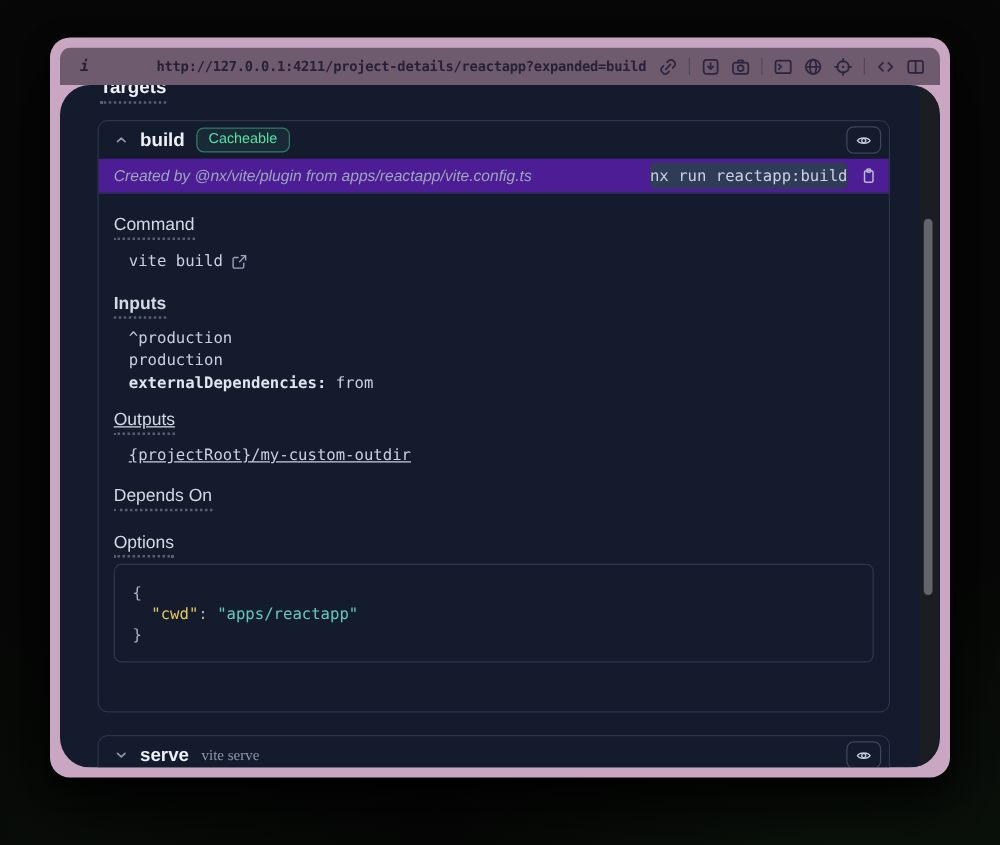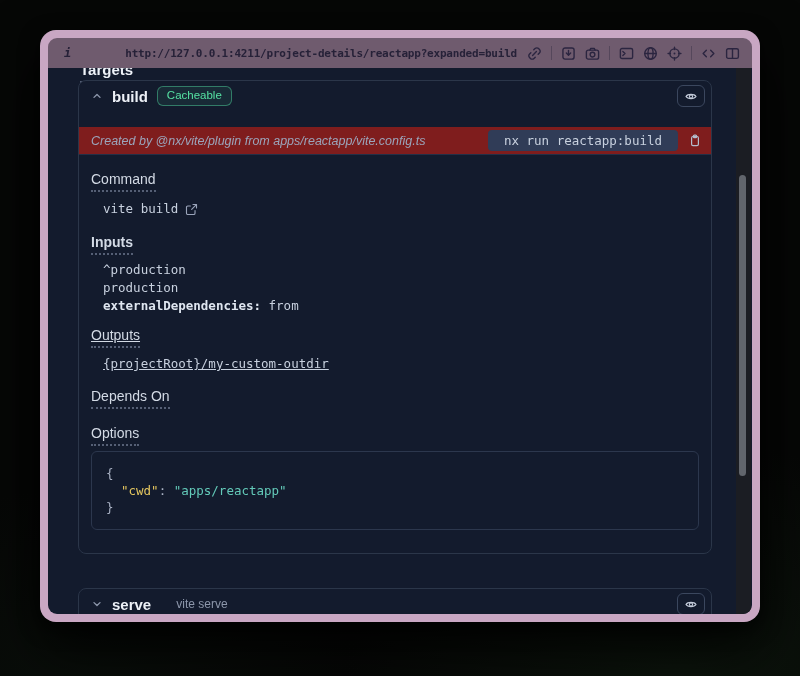--- a/index.html
+++ b/index.html
@@ -32,71 +32,71 @@
   }
   .url {
     flex:1; font-family:"DejaVu Sans Mono", monospace; font-size:11px; font-weight:bold;
     color:#262138; white-space:nowrap; overflow:hidden; letter-spacing:-.2px;text-align:right;
   }
   .tb-icons { display:flex; align-items:center; gap:9px; flex:none; }
   .tb-btn { background:none; border:none; padding:0; margin:0; display:flex; align-items:center; cursor:pointer; }
   .tb-btn svg { stroke:#2b2540; fill:none; stroke-width:1.3; stroke-linecap:round; stroke-linejoin:round; }
   .tb-divider { width:1px; height:14px; background:rgba(38,33,56,.35); }
   
-  .content { flex:1; background:#131b2d; position:relative; overflow:hidden; }
+  .content { flex:1; background:#131b2d; position:relative; overflow:hidden;border-radius:24px; }
   .targets { position:absolute; left:32px; top:-7px; margin:0; font-size:15px; font-weight:700; color:#eef2f8; }
   .dotted { border-bottom:2px dotted rgba(130,142,165,.6); padding-bottom:3px; }
   .card {
     position:absolute; left:30px; width:634px;
     border:1px solid #2b3649; border-radius:8px; background:#131b2d;
   }
-  .build-card { top:12px; height:474px; }
+  .build-card { top:28px; height:474px; }
   .serve-card { top:520px; height:56px; }
   .card-header { height:30px; display:flex; align-items:center; gap:9px; padding:0 6px 0 12px; }
   .chev-btn { background:none; border:none; padding:0; display:flex; cursor:pointer; }
   .chev-btn svg { stroke:#8d97ab; fill:none; stroke-width:1.6; stroke-linecap:round; stroke-linejoin:round; }
   .target-name { font-size:15px; font-weight:700; color:#edf1f7; }
   .badge {
     font-size:11.5px; color:#55e2a3; background:rgba(85,226,163,.08);
     border:1px solid rgba(85,226,163,.45); border-radius:6px; padding:2.5px 9px; line-height:1.2;text-align:right;
   }
   .eye-btn {
     margin-left:auto; width:28px; height:22px; flex:none;
     border:1px solid #3b475e; border-radius:6px; background:transparent;
     display:flex; align-items:center; justify-content:center; cursor:pointer;
   }
   .eye-btn svg { stroke:#c3cbd9; fill:none; stroke-width:1.2; }
   .created-row {
-    height:28px; background:#7f1d1d; border-bottom:1px solid #242f46;
-    display:flex; align-items:center; gap:8px; padding:0 7px 0 12px;margin-top:16px;
+    height:28px; background:#4c1d95; border-bottom:1px solid #242f46;
+    display:flex; align-items:center; gap:8px; padding:0 7px 0 12px;
   }
   .created-text { flex:1; font-style:italic; font-size:12.5px; color:#9ba5bb; white-space:nowrap; overflow:hidden; }
   .chip {
     flex:none; font-family:"DejaVu Sans Mono", monospace; font-size:12.5px; color:#e9eef6;
-    background:#303c57; border-radius:4px; padding:3px 16px; white-space:nowrap;
+    background:#303c57; border-radius:4px; padding:3px 0; white-space:nowrap;
   }
   .copy-btn { background:none; border:none; padding:0 2px; display:flex; cursor:pointer; }
   .copy-btn svg { stroke:#b4bdcd; fill:none; stroke-width:1.2; }
   .card-body { padding:16px 12px 0; }
   .sec-heading { font-size:14px; color:#d3dae5; }
   .mono { font-family:"DejaVu Sans Mono", monospace; font-size:12.5px; color:#c8d1df; }
   .mono-line { padding-left:12px; line-height:18px; display:flex; align-items:center; gap:7px; }
   .mt13 { margin-top:13px; } .mt16 { margin-top:16px;font-weight:bold; } .mt11 { margin-top:11px; }
   .mt12 { margin-top:12px;text-decoration:underline; } .mt15 { margin-top:15px; } .mt14 { margin-top:21px; } .mt10 { margin-top:10px; }
   .bold-key { font-weight:700; color:#dfe6f0; }
   .ext-link { background:none; border:none; padding:0; display:flex; cursor:pointer; }
   .ext-link svg { stroke:#9aa4ba; fill:none; stroke-width:1.2; stroke-linecap:round; stroke-linejoin:round; }
   .options-block {
     border:1px solid #2c374d; border-radius:6px; padding:13px 14px;
     font-family:"DejaVu Sans Mono", monospace; font-size:12.5px; line-height:17px; color:#aab3c5;
   }
   .json-indent { padding-left:15px; }
   .json-key { color:#e5c75f; }
   .json-val { color:#63cab9; }
-  .serve-cmd { font-family:Liberation Sans, sans-serif; font-size:12px; color:#8d97ab; margin-left:16px; }
+  .serve-cmd { font-family:Liberation Serif, serif; font-size:12px; color:#8d97ab; margin-left:1px; }
   .scroll-track { position:absolute; top:0; right:1px; width:15px; height:100%; background:#1b1d23; }
   .scroll-thumb { position:absolute; left:3px; top:107px; width:7px; height:301px; background:#61656c; border-radius:4px; cursor:grab; }
 </style>
 </head>
 <body>
 
 <div class="window">
   <div class="frame-inner">
 
     <div class="titlebar">

